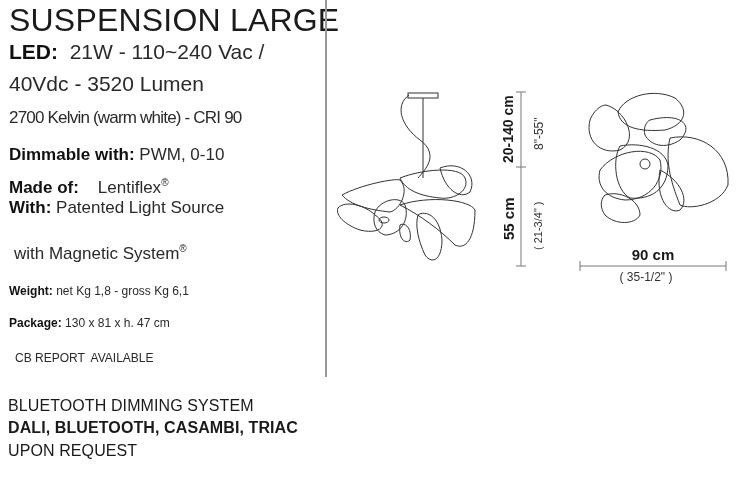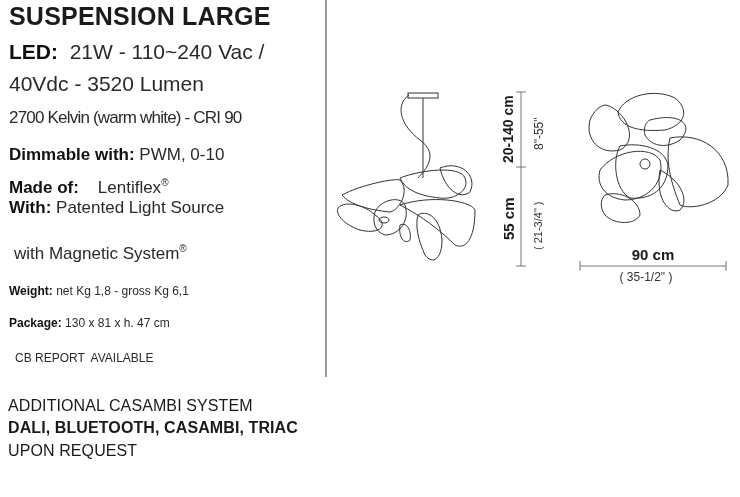--- a/index.html
+++ b/index.html
@@ -1,19 +1,19 @@
 <!DOCTYPE html>
 <html><head>
 <meta charset="utf-8">
 <style>
   html, body { margin: 0; padding: 0; background: #ffffff; }
   body { width: 740px; height: 497px; position: relative; overflow: hidden;
          font-family: "Liberation Sans", "DejaVu Sans", sans-serif; color: #1a1a1a; }
   .abs { position: absolute; white-space: nowrap; }
-  .title { left: 9px; top: 2px; font-size: 25px; font-weight: 700; letter-spacing: 0.2px; color: #1b1b1b; }
+  .title { left: 9px; top: 2px; font-size: 32px; font-weight: 400; letter-spacing: 0.2px; color: #1b1b1b; }
   .spec { left: 9px; font-weight: 300; color: #2a2a2a; }
   .spec b { font-weight: 700; color: #111; }
   .s20 { font-size: 21px; }
   .s18 { font-size: 17px; }
   .s16 { font-size: 12px; }
   .cond { letter-spacing: -0.8px; }
   .sup { font-size: 10px; vertical-align: super; line-height: 0; }
   .divider { left: 325px; top: 0; width: 2px; height: 377px; background: #9a9a9a; }
   .footer { left: 8px; font-size: 16px; color: #1a1a1a; letter-spacing: 0.1px; }
   .footer.bold { font-weight: 700; }
@@ -58,21 +58,21 @@
 
 <div class="abs spec s16" style="top:316px;">
   <b>Package:</b>
   <span>130 x 81 x h. 47 cm</span>
 </div>
 
 <div class="abs spec s16" style="top:351px; left:15px; white-space:pre;">CB REPORT  AVAILABLE</div>
 
 <div class="abs divider"></div>
 
-<div class="abs footer" style="top:397px; font-weight:300;">ADDITIONAL CASAMBI SYSTEM</div>
+<div class="abs footer" style="top:397px; font-weight:300;">BLUETOOTH DIMMING SYSTEM</div>
 <div class="abs footer bold" style="top:419px;">DALI, BLUETOOTH, CASAMBI, TRIAC</div>
 <div class="abs footer" style="top:442px; font-weight:400;">UPON REQUEST</div>
 
 <svg class="drawing" width="410" height="240" viewBox="330 60 410 240">
   <g fill="none" stroke="#333" stroke-width="1">
 
     <rect x="408" y="93" width="30" height="5"></rect>
 
     <line x1="423" y1="98" x2="423" y2="178"></line>
 

